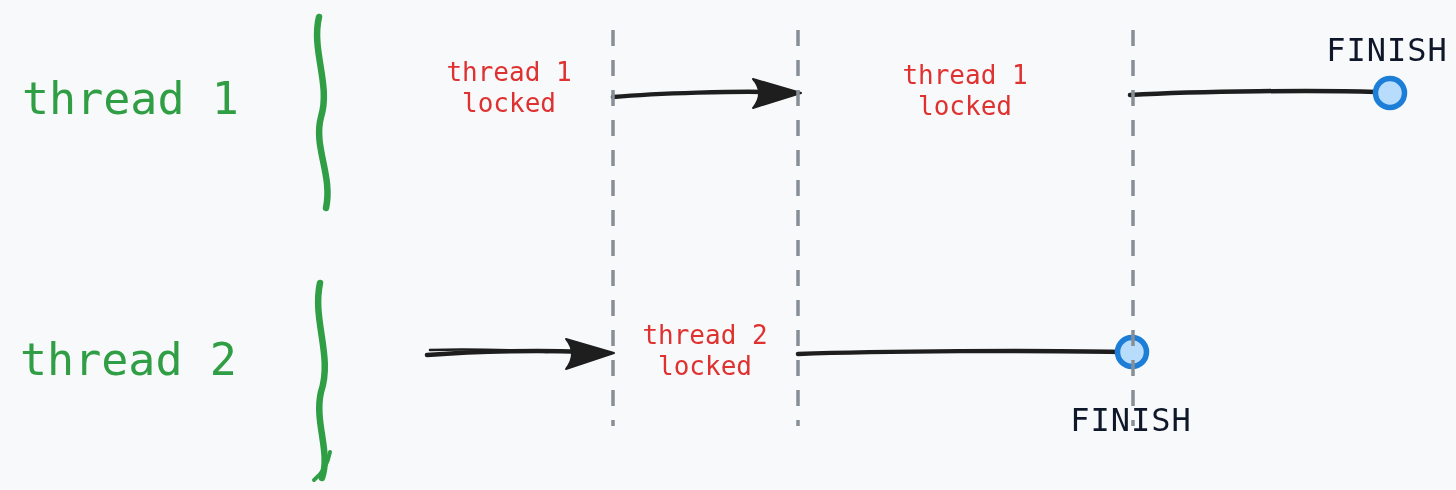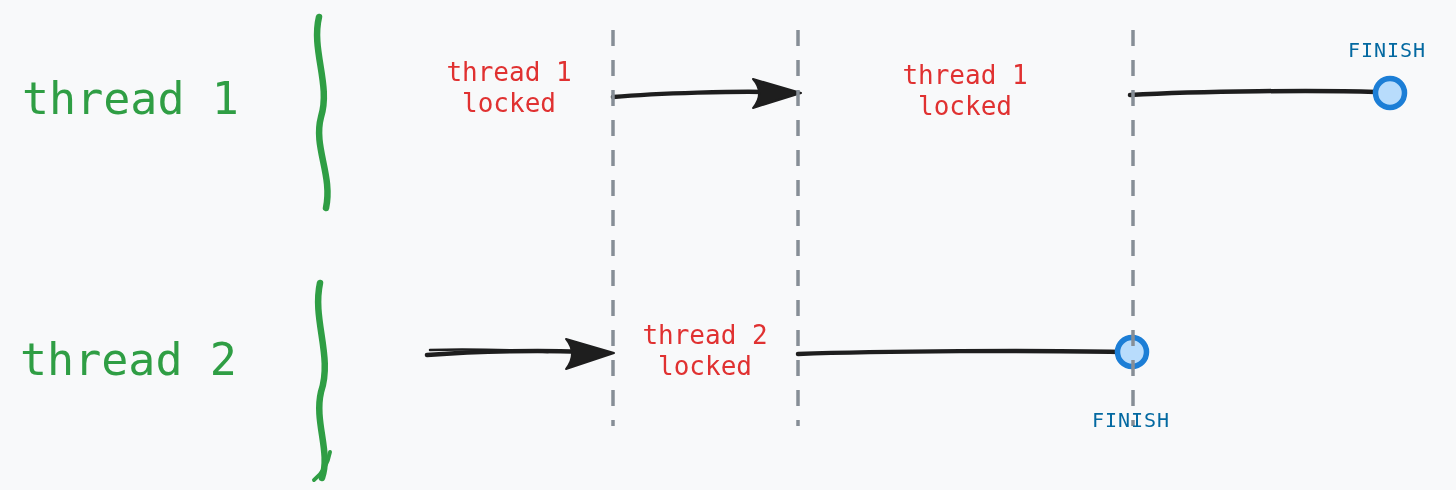--- a/index.html
+++ b/index.html
@@ -34,22 +34,22 @@
     line-height: 50px;
     text-align: left;
   }
   .locked {
     color: #e03131;
     font-size: 26px;
     line-height: 31px;
     transform: translateX(-50%);
   }
   .finish {
-    color: #0369a1;
-    font-size: 20px;
+    color: #0f172a;
+    font-size: 32px;
     line-height: 28px;
     transform: translateX(-50%);
     letter-spacing: 1px;
   }
 </style>
 </head>
 <body>
 
 <div class="canvas">
 

